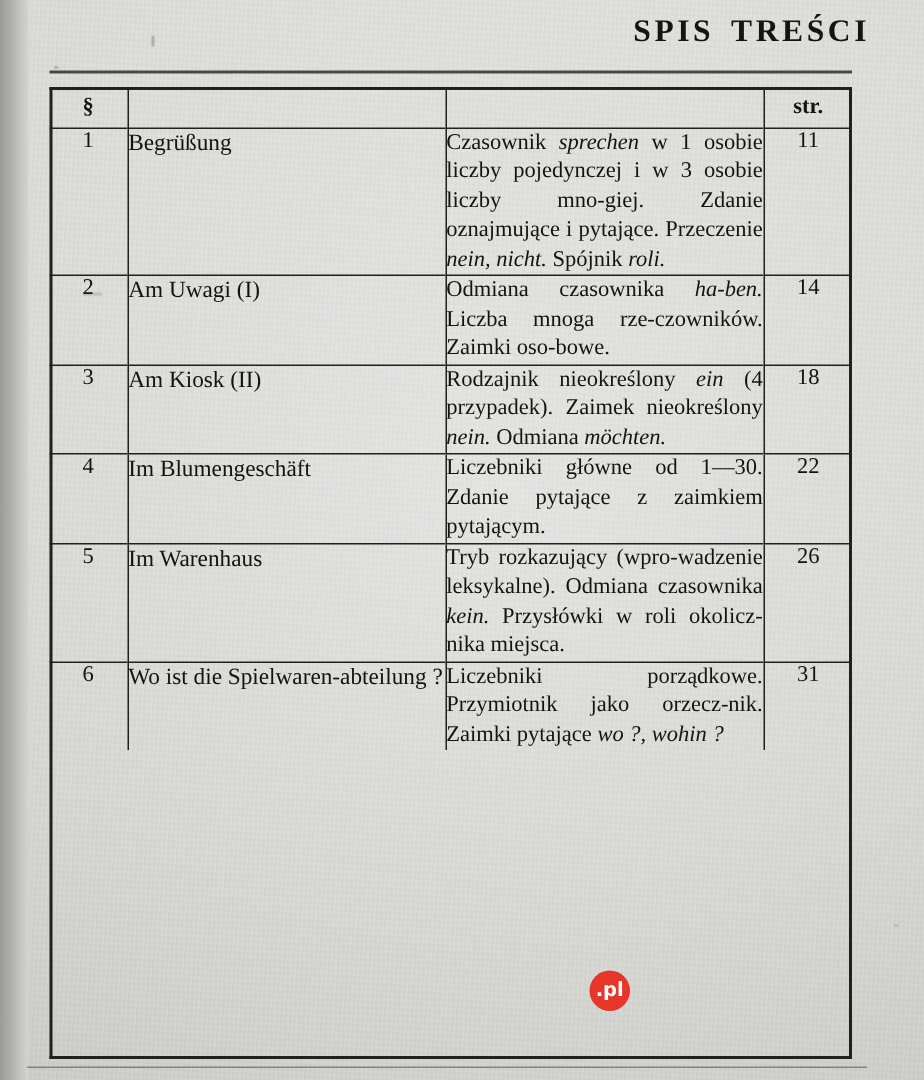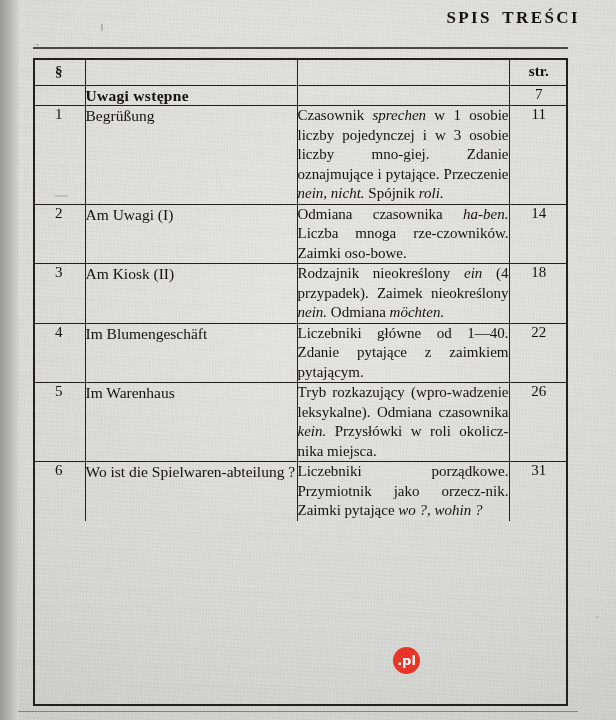--- a/index.html
+++ b/index.html
@@ -34,21 +34,21 @@
     width: 19px; height: 720px;
     background: linear-gradient(90deg, #9a9a96 0%, #adada9 35%, #c4c4c0 72%, #d4d4d1 100%);
     pointer-events: none;
   }
 
   #page-head {
     position: absolute;
     left: 0; top: 8px;
     width: 580px;
     text-align: right;
-    font-size: 17px;
+    font-size: 21px;
     font-weight: bold;
     letter-spacing: 2.4px;
     word-spacing: 4px;
     color: #161310;
   }
 
   
   #head-rule {
     position: absolute;
     left: 33px; top: 47px;
@@ -201,26 +201,20 @@
     </colgroup>
     <tbody>
 
       <tr class="hdr tb-top">
         <td class="sec">§</td>
         <td class="title"></td>
         <td class="desc"></td>
         <td class="page">str.</td>
       </tr>
 
-      <tr class="row-rule">
-        <td class="sec"></td>
-        <td class="title lead" style="font-style: normal; font-weight: bold;">Uwagi wstępne</td>
-        <td class="desc"></td>
-        <td class="page">7</td>
-      </tr>
 
       <tr class="row-rule">
         <td class="sec">1</td>
         <td class="title">Begrüßung</td>
         <td class="desc">Czasownik <em>sprechen</em> w 1 osobie liczby pojedynczej i w 3 osobie liczby mno-giej. Zdanie oznajmujące i pytające. Przeczenie <em>nein, nicht.</em> Spójnik <em>roli.</em></td>
         <td class="page">11</td>
       </tr>
 
       <tr class="row-rule">
         <td class="sec">2</td>
@@ -232,21 +226,21 @@
       <tr class="row-rule">
         <td class="sec">3</td>
         <td class="title">Am Kiosk (II)</td>
         <td class="desc">Rodzajnik nieokreślony <em>ein</em> (4 przypadek). Zaimek nieokreślony <em>nein.</em> Odmiana <em>möchten.</em></td>
         <td class="page">18</td>
       </tr>
 
       <tr class="row-rule">
         <td class="sec">4</td>
         <td class="title">Im Blumengeschäft</td>
-        <td class="desc">Liczebniki główne od 1—40. Zdanie pytające z zaimkiem pytającym.</td>
+        <td class="desc">Liczebniki główne od 1—30. Zdanie pytające z zaimkiem pytającym.</td>
         <td class="page">22</td>
       </tr>
 
       <tr class="row-rule">
         <td class="sec">5</td>
         <td class="title">Im Warenhaus</td>
         <td class="desc">Tryb rozkazujący (wpro-wadzenie leksykalne). Odmiana czasownika <em>kein.</em> Przysłówki w roli okolicz-nika miejsca.</td>
         <td class="page">26</td>
       </tr>
 

